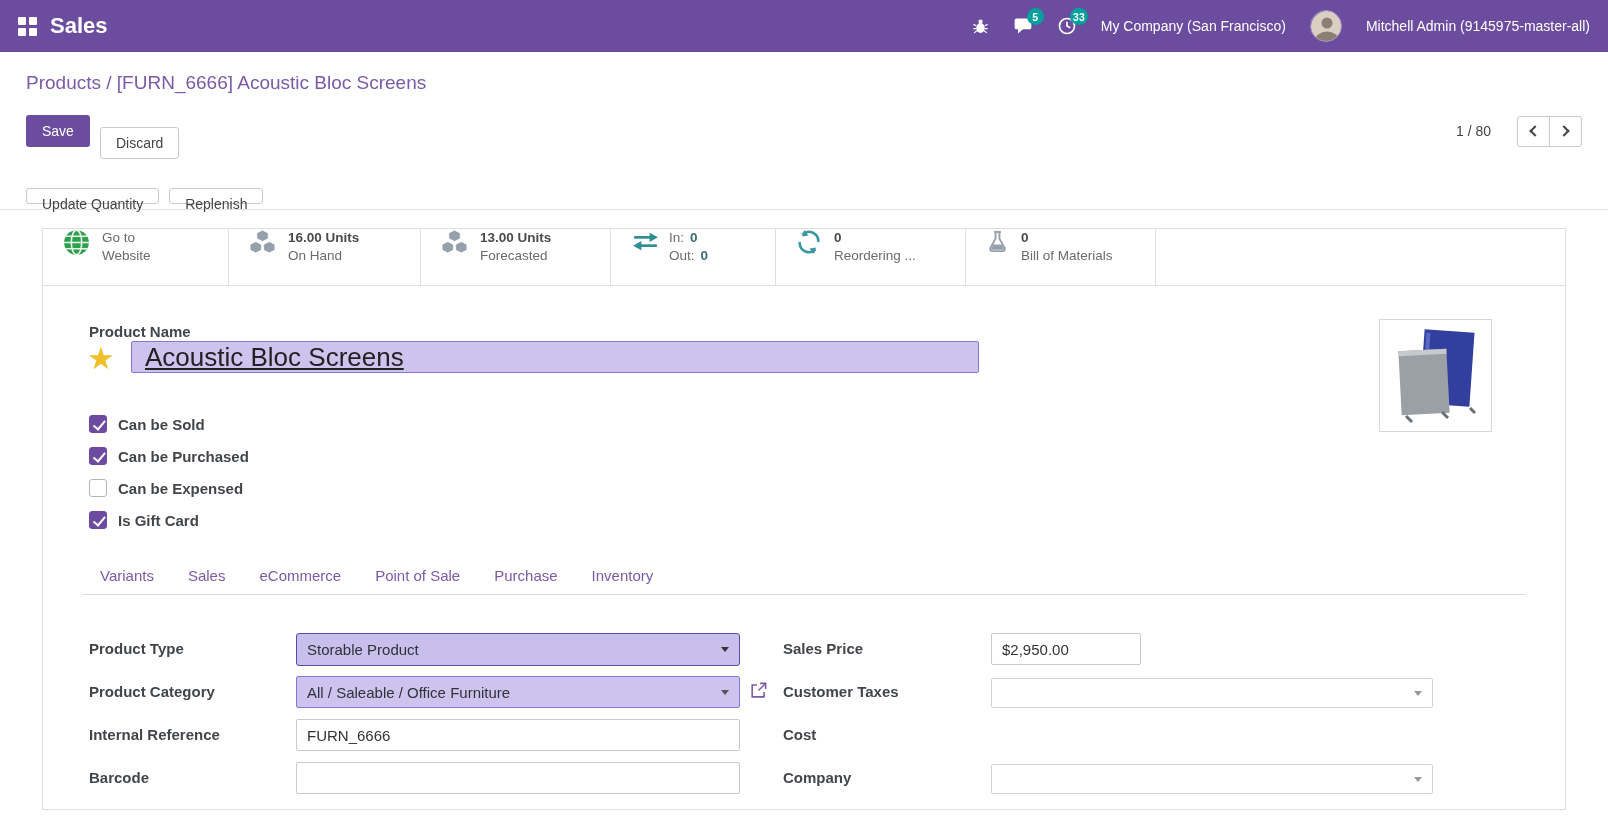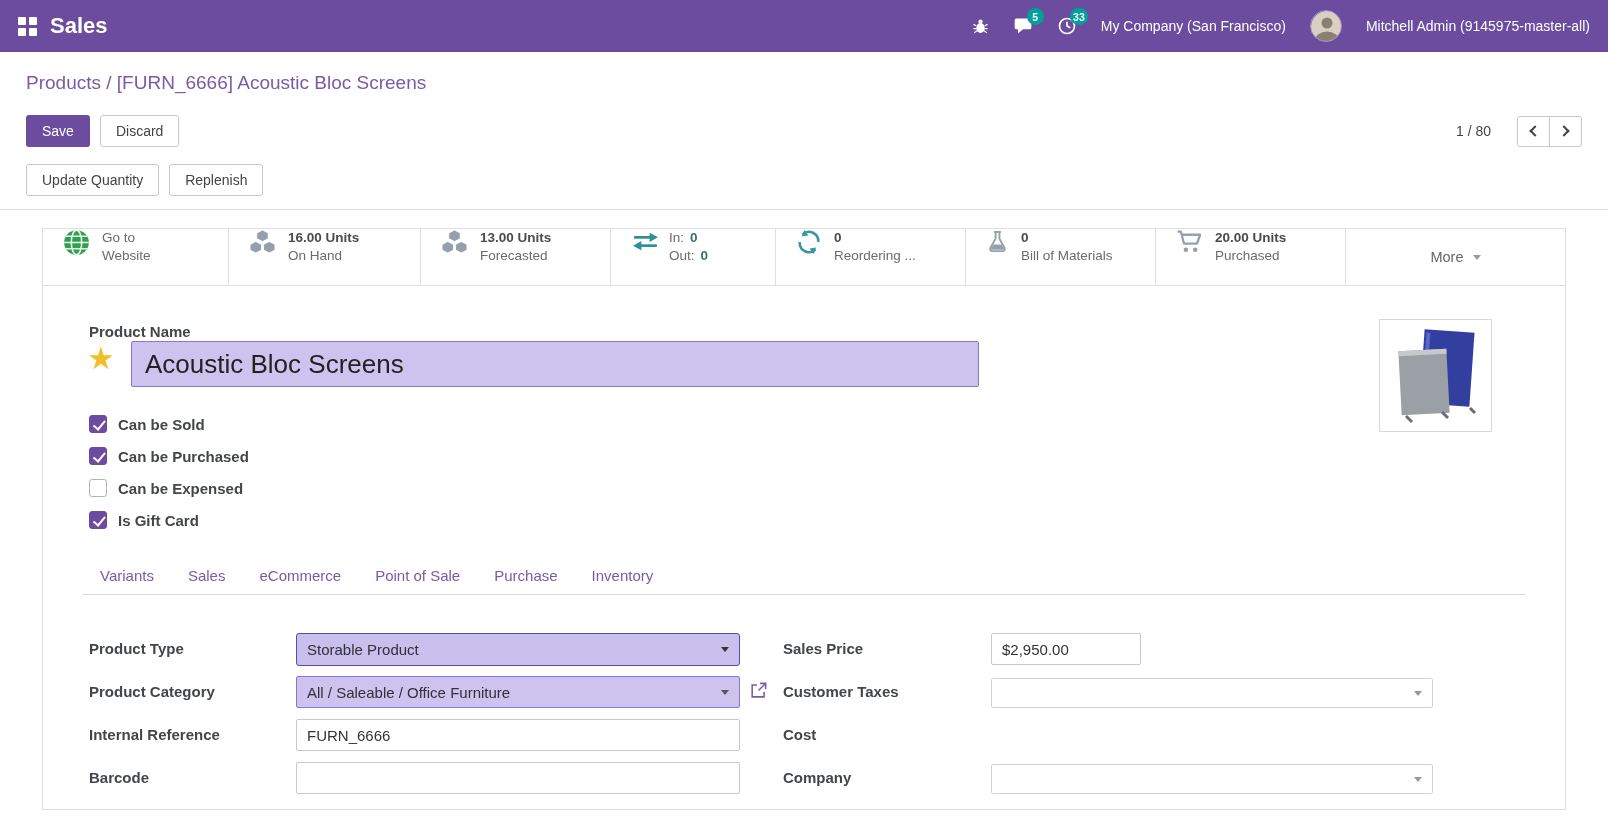--- a/index.html
+++ b/index.html
@@ -24,21 +24,21 @@
   .avatar { width:32px; height:32px; border-radius:50%; overflow:hidden; flex:none; cursor:pointer;
     border:1px solid rgba(255,255,255,.4); }
   .user-name { cursor:pointer; }
 
   
   .breadcrumb { height:54px; padding:20px 26px 0; font-size:19px; color:#7b5aa7; }
   .breadcrumb a { color:#7b5aa7; text-decoration:none; cursor:pointer; }
   .control-row { height:50px; padding:8px 26px; display:flex; align-items:center; }
   .btn { font-size:14px; border-radius:3px; padding:7px 15px; cursor:pointer; border:1px solid transparent; }
   .btn-primary { background:#6b4c9f; color:#fff; }
-  .btn-secondary { background:#fff; color:#444; border:1px solid #c9c9c9; }
+  .btn-secondary { background:#fff; color:#444; border:1px solid #c9c9c9;margin-top:24px; }
   .spacer { flex:1; }
   .pager-count { font-size:14px; color:#444; margin-right:26px; }
   .pager-btns { display:flex; }
   .pager-btn { width:33px; height:31px; background:#fff; border:1px solid #c9c9c9;
     display:flex; align-items:center; justify-content:center; cursor:pointer; }
   .pager-btn + .pager-btn { margin-left:-1px; border-radius:0 3px 3px 0; }
   .pager-btn:first-child { border-radius:3px 0 0 3px; }
   .chev { width:8px; height:8px; border-left:2px solid #444; border-bottom:2px solid #444; display:inline-block; }
   .chev-left  { transform:rotate(45deg); margin-left:3px; }
   .chev-right { transform:rotate(-135deg); margin-right:3px; }
@@ -62,23 +62,23 @@
   .caret { width:0; height:0; border-left:4px solid transparent; border-right:4px solid transparent;
     border-top:5px solid #999; display:inline-block; }
   .inout-line { white-space:nowrap; color:#6b6b6b; }
   .inout-line b { color:#3c6e75; font-weight:700; margin-left:6px; }
 
   
   .fld-label { position:absolute; font-weight:700; font-size:15px; color:#42454a; }
   #lbl-product-name { left:46px; top:94px; }
   .star-icon { position:absolute; left:44px; top:114px; font-size:31px; line-height:1;
     color:#f0c02c; cursor:pointer; }
-  #name-input { position:absolute; left:88px; top:112px; width:848px; height:46px;
+  #name-input { position:absolute; left:88px; top:112px; width:848px; height:32px;
     background:#cdc3ee; border:1px solid #8478cf; border-radius:2px;
-    font-family:"Liberation Sans", sans-serif; font-size:26px; color:#222; padding:0 13px; outline:none; }
+    font-family:"Liberation Sans", sans-serif; font-size:26px; color:#222; padding:0 13px; outline:none;text-decoration:underline; }
   .product-image { position:absolute; left:1336px; top:90px; width:113px; height:113px;
     border:1px solid #d8d8d8; display:flex; align-items:center; justify-content:center;
     background:#fff; cursor:pointer; }
 
   .cb-row { position:absolute; left:46px; display:flex; align-items:center; gap:11px;
     font-weight:700; font-size:15px; color:#42454a; }
   .cb { width:18px; height:18px; border:1px solid #b5b5b5; border-radius:3px; background:#fff;
     position:relative; cursor:pointer; flex:none; }
   .cb.checked { background:#6d4ba0; border-color:#6d4ba0; }
   .cb.checked::after { content:""; position:absolute; left:5.5px; top:2px; width:5px; height:9.5px;
@@ -268,37 +268,20 @@
           <path d="M10 2v7L4.5 19a2.2 2.2 0 002 3h11a2.2 2.2 0 002-3L14 9V2" fill="none" stroke="#95a0ac" stroke-width="2"></path>
           <path d="M8.5 2h7" stroke="#95a0ac" stroke-width="2"></path>
           <path d="M7.8 15h8.4l2.3 4.3a.9.9 0 01-.8 1.4H6.3a.9.9 0 01-.8-1.4z" fill="#95a0ac"></path>
         </svg>
       </span>
       <span class="stat-lines">
         <span class="stat-val">0</span>
         <span class="stat-lbl">Bill of Materials</span>
       </span>
     </div>
-    <div class="stat s-purchased">
-      <span>
-        <svg viewBox="0 0 26 24" width="27" height="25">
-          <path d="M1.5 2.5h3.2l3 11.5h12.5l3-8.5H6" fill="none" stroke="#95a0ac" stroke-width="2.2" stroke-linejoin="round"></path>
-          <circle cx="9.5" cy="20" r="2.2" fill="#95a0ac"></circle>
-            <circle cx="18.5" cy="20" r="2.2" fill="#95a0ac"></circle>
-        </svg>
-      </span>
-      <span class="stat-lines">
-        <span class="stat-val">20.00 Units</span>
-        <span class="stat-lbl">Purchased</span>
-      </span>
-    </div>
-    <div class="stat s-more">
-      <span>More</span>
-      <span class="caret"></span>
-    </div>
   </div>
 
   <div class="fld-label" id="lbl-product-name">Product Name</div>
   <span class="star-icon">★</span>
   <input id="name-input" value="Acoustic Bloc Screens" style="">
 
   <div class="product-image">
     <svg viewBox="0 0 100 100" width="100" height="100">
       <rect x="36" y="5" width="50" height="74" fill="#333f9e" transform="rotate(4 61 42)"></rect>
       <rect x="38" y="8" width="4" height="70" fill="#5a66c4" transform="rotate(4 61 42)"></rect>

